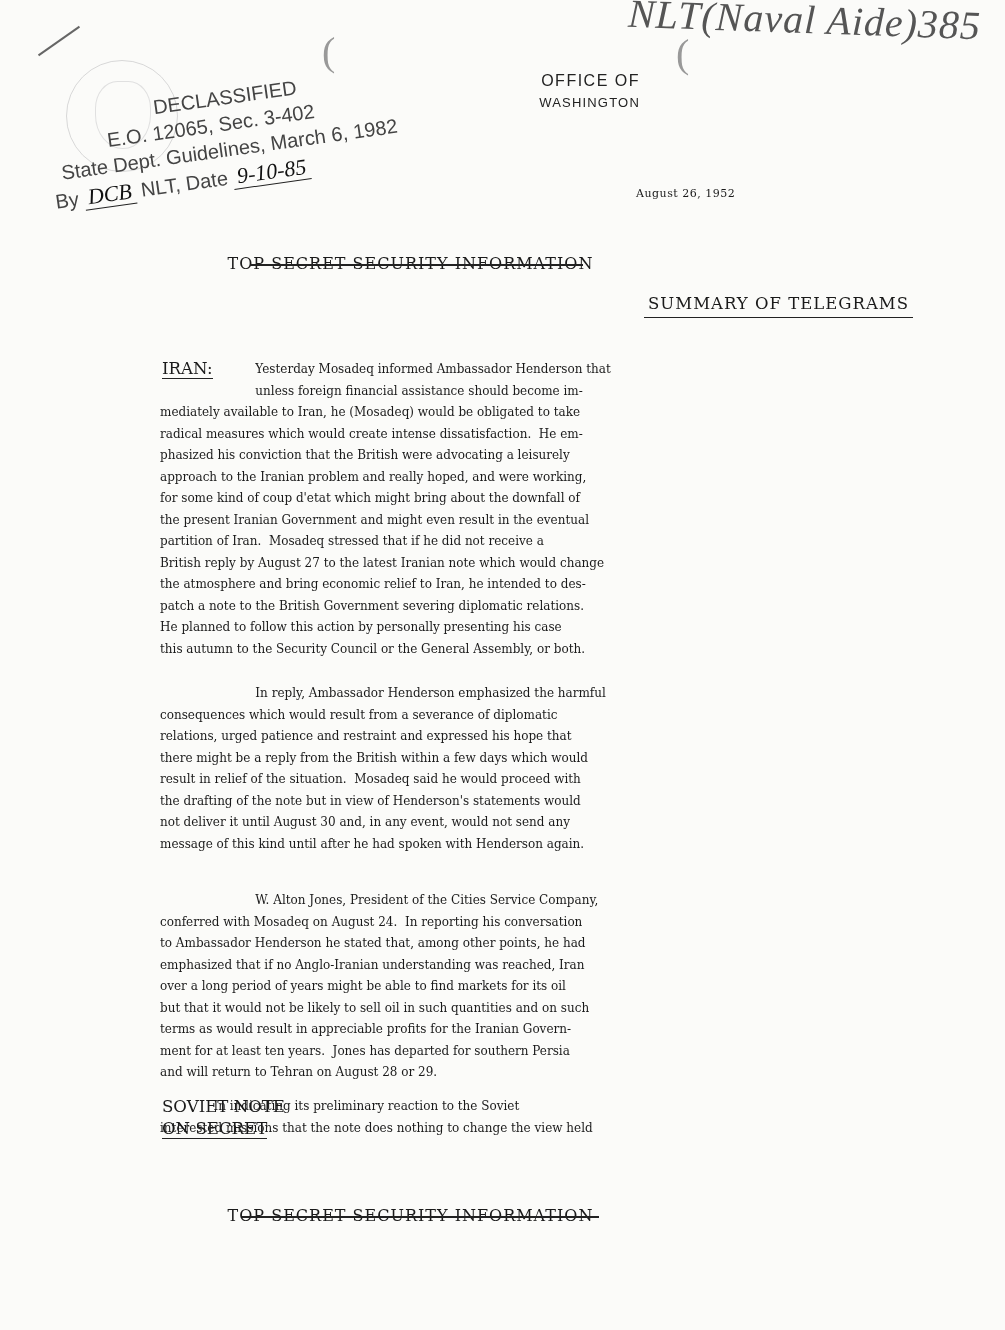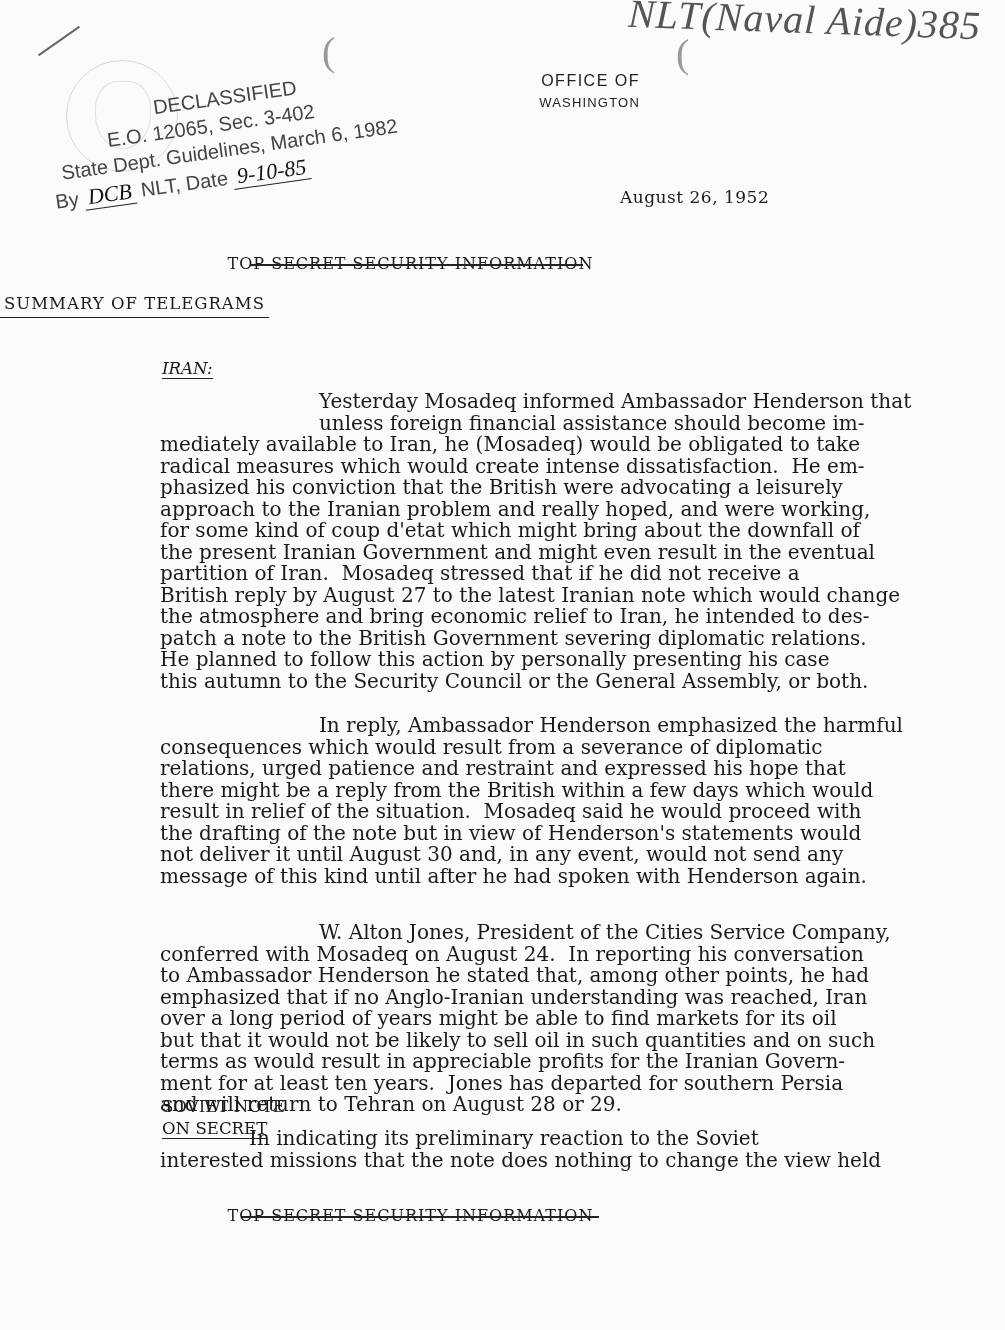--- a/index.html
+++ b/index.html
@@ -48,44 +48,44 @@
       transform: rotate(-8deg); transform-origin: left top;
       color: #444; font-family: "Liberation Sans", sans-serif;
     }
     #stamp div { position: absolute; white-space: nowrap; }
     #stamp .s1 { left: 110px; top: 20px; font-size: 20px; }
     #stamp .s2 { left: 60px; top: 46px; font-size: 20px; }
     #stamp .s3 { left: 10px; top: 72px; font-size: 20px; }
     #stamp .s4 { left: 0px; top: 98px; font-size: 20px; }
     #stamp .hw { font-family: "Liberation Serif", serif; font-style: italic; color: #111; font-size: 22px; border-bottom: 1.5px solid #222; padding: 0 4px; }
 
-    #date { position: absolute; left: 620px; top: 187px; font-size: 17px; letter-spacing: 0.5px; }
+    #date { position: absolute; left: 636px; top: 187px; font-size: 11px; letter-spacing: 0.5px; }
 
     .marking {
       position: absolute; left: 0; width: 821px; text-align: center;
       font-size: 16px; letter-spacing: 1px;
     }
     .marking .inner { position: relative; display: inline-block; }
     .marking .inner::after {
       content: ""; position: absolute; left: 22px; right: 10px; top: 52%;
       height: 2px; background: #222;
     }
     #marking-top { top: 254px; }
     #marking-bottom { top: 1206px; }
     #marking-bottom .inner::after { left: 14px; right: -6px; }
 
     #doc-title {
-      position: absolute; left: 0; width: 913px; top: 294px; text-align: left;
+      position: absolute; left: 0; width: 913px; top: 294px; text-align: right;
       font-size: 16.5px; letter-spacing: 1px;
     }
     #doc-title span { border-bottom: 1.5px solid #222; padding-bottom: 4px; padding-left: 4px; padding-right: 4px; }
 
-    .body-text { position: absolute; left: 160px; width: 800px; font-size: 20px; line-height: 21.5px; white-space: pre; margin-top: 32px; }
+    .body-text { position: absolute; left: 160px; width: 800px; font-size: 12px; line-height: 21.5px; white-space: pre; }
     #iran-label { position: absolute; left: 162px; top: 359px; font-size: 16.6px; }
-    #iran-label span { border-bottom: 1.5px solid #222; font-style: italic; }
+    #iran-label span { border-bottom: 1.5px solid #222; }
     #para1 { top: 359px; }
     #para2 { top: 683px; }
     #para3 { top: 890px; }
     #soviet-label { position: absolute; left: 162px; top: 1096px; font-size: 16.6px; line-height: 21.5px; white-space: pre; }
     #soviet-label .ul { border-bottom: 1.5px solid #222; }
     #para4 { left: 160px; top: 1096px; }
   </style>
 </head>
 <body>
 

